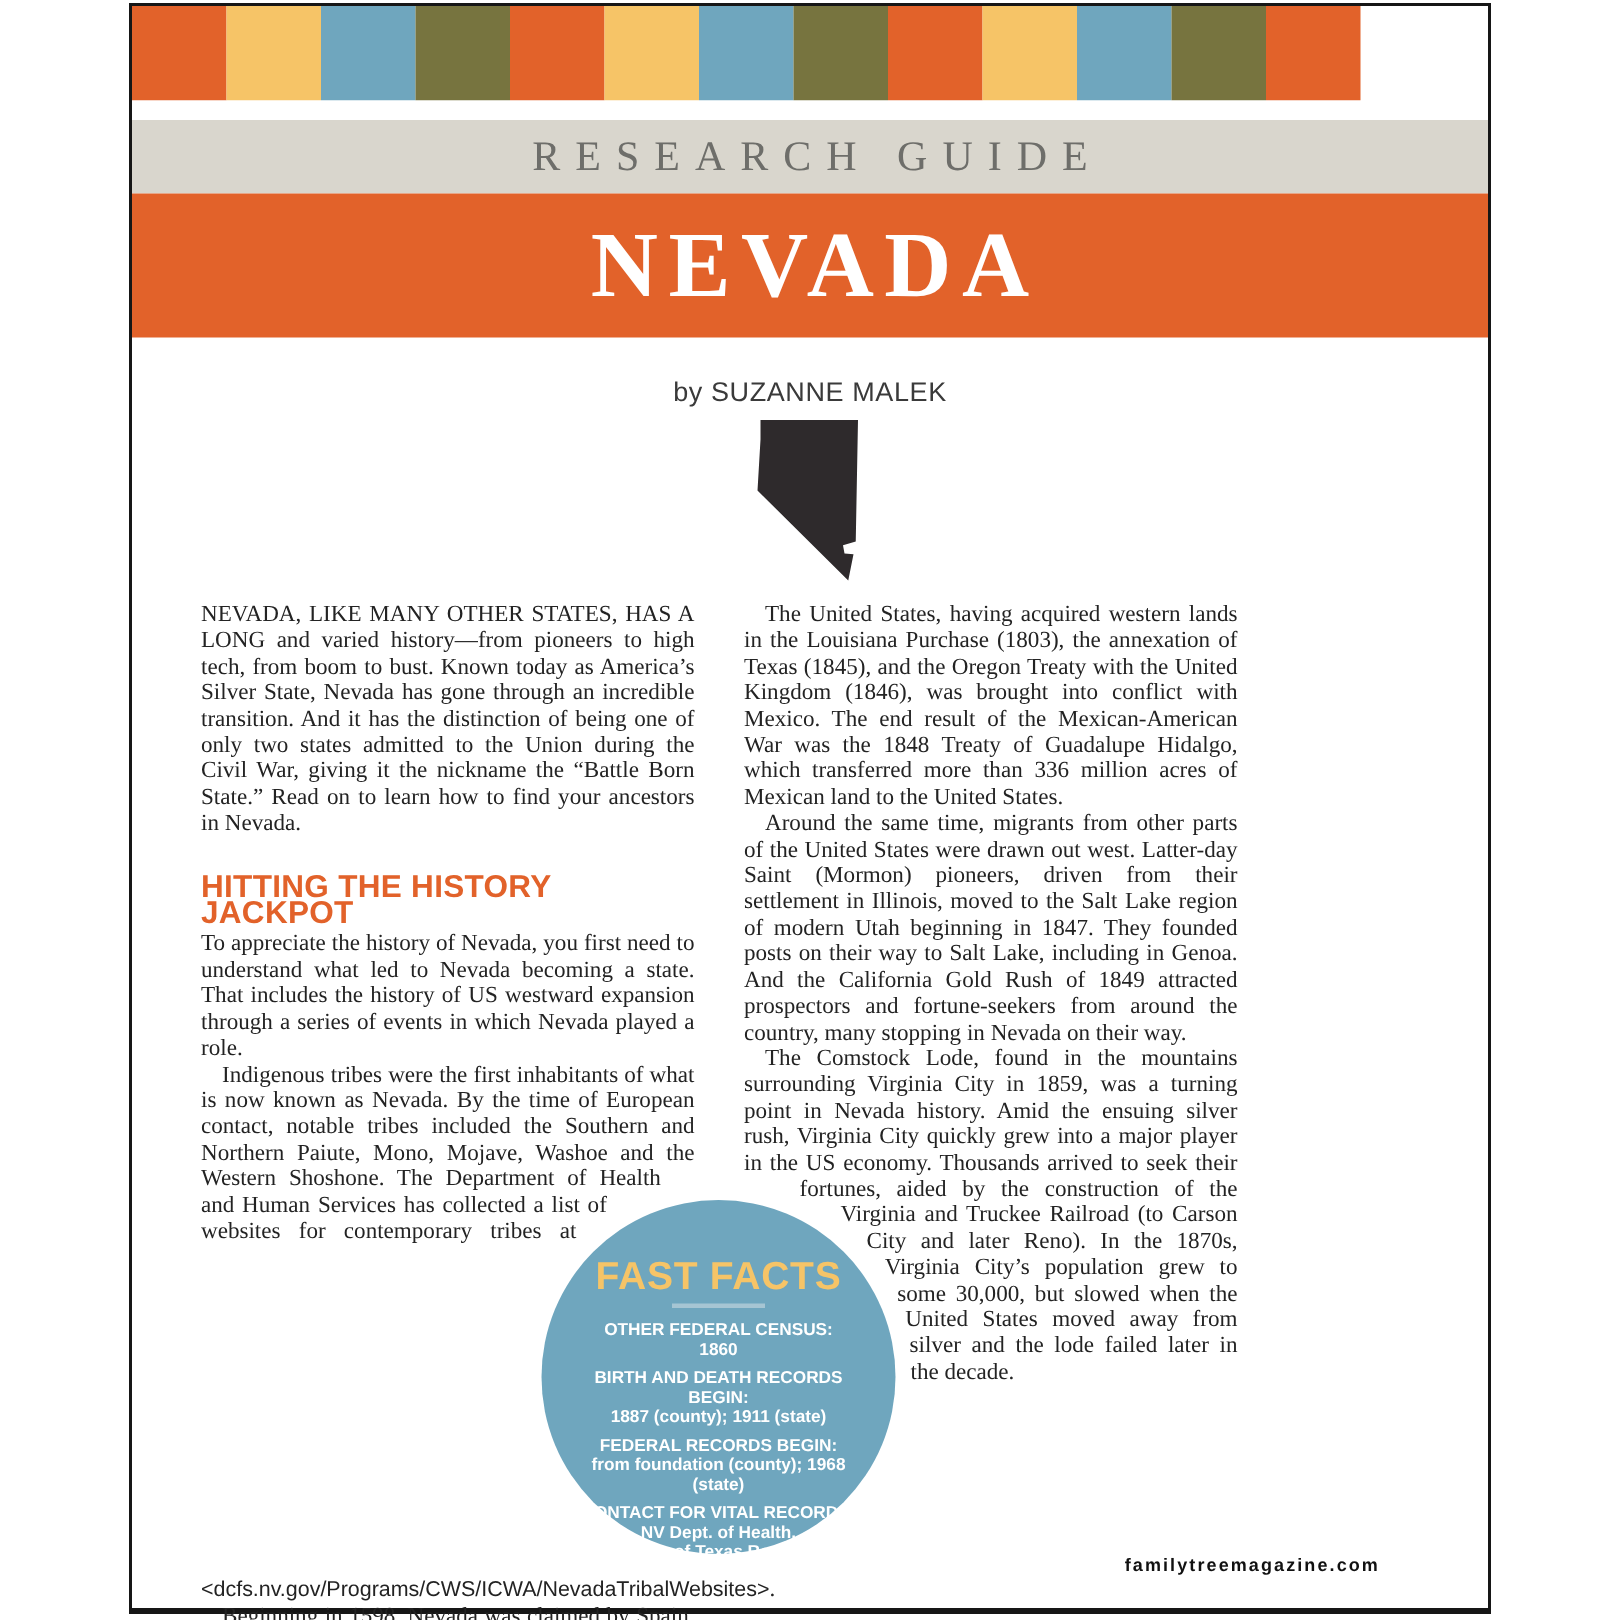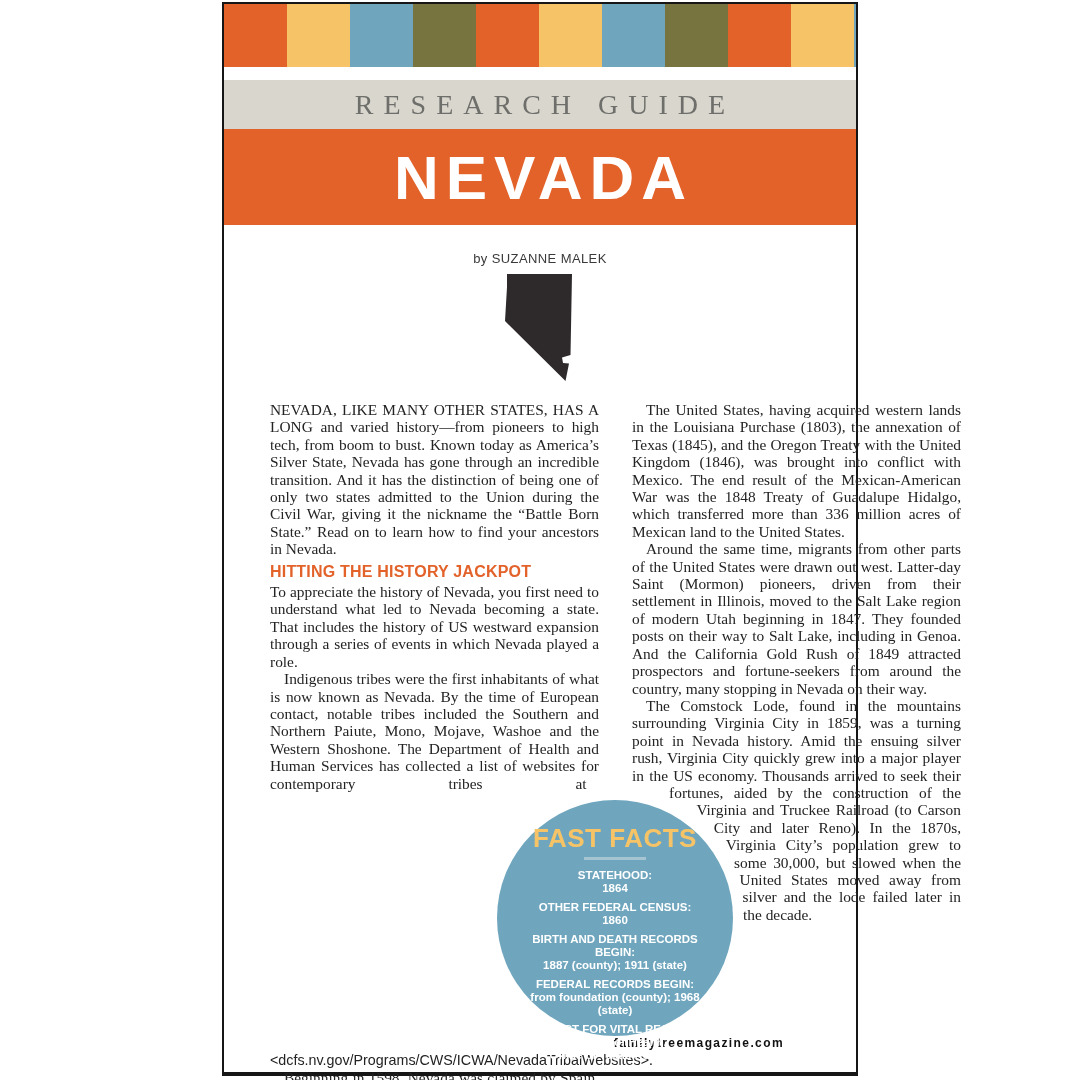--- a/index.html
+++ b/index.html
@@ -1,75 +1,75 @@
 <!DOCTYPE html>
 <html style="--orange: #E2622A; --yellow: #F6C467; --blue: #6FA6BE; --olive: #77743F; --band_gray: #D9D6CD; --ink: #232323;"><head>
 <meta charset="utf-8">
 <style>
   html,body{margin:0;padding:0;background:#ffffff;}
   body{width:1080px;height:1080px;overflow:hidden;font-family:"Liberation Sans",sans-serif;}
   .page{
-    position:relative;width:636px;height:1074px;margin:2px auto 0;
+    position:relative;width:908px;height:1074px;margin:2px auto 0;
     background:#fff;border:2px solid #161616;border-bottom-width:4px;box-sizing:border-box;
   }
   
   .stripes{display:flex;height:63px;overflow:hidden;}
   .stripe{flex:0 0 63px;height:63px;}
   
   .band-research{
     height:49px;margin-top:13px;background:#D9D6CD;
     display:flex;align-items:center;justify-content:center;
   }
   .kicker{
     font-family:"Liberation Serif",serif;font-size:28px;color:#6E6E6A;
     letter-spacing:10px;padding-left:10px;
   }
   
   .band-nevada{
     height:96px;background:var(--orange);
     display:flex;align-items:center;justify-content:center;
   }
   .page-title{
-    font-family:Liberation Sans, sans-serif;font-weight:bold;font-size:62px;
+    font-family:Liberation Serif, serif;font-weight:bold;font-size:62px;
     color:#fff;letter-spacing:7px;padding-left:7px;
   }
   .byline{
-    text-align:center;margin-top:26px;font-size:13px;color:#3A3A3A;letter-spacing:.4px;
+    text-align:center;margin-top:26px;font-size:18px;color:#3A3A3A;letter-spacing:.4px;
   }
   .state-figure{text-align:center;margin-top:7px;height:110px;}
   
   .columns{position:absolute;left:46px;top:397px;display:flex;gap:33px;}
   .col{
     width:329px;font-family:"Liberation Serif",serif;font-size:15.4px;line-height:17.4px;
     text-align:justify;color:#232323;
   }
   .col p{margin:0;}
   .col p.indent{text-indent:14px;}
   .col h2.section{
-    font-family:"Liberation Sans",sans-serif;font-weight:bold;font-size:16px;
-    color:var(--orange);margin:5px 0 3px;text-align:left;letter-spacing:.2px;
+    font-family:"Liberation Sans",sans-serif;font-weight:bold;font-size:21px;
+    color:var(--orange);margin:25px 0 3px;text-align:left;letter-spacing:.2px;
   }
   .sans-inline{font-family:"Liberation Sans",sans-serif;font-size:14.3px;margin-top:10px;}
   
   .circle-shape-left{
     float:right;width:165px;height:650px;
     shape-outside:circle(129px at 180px 517px);
   }
   .circle-shape-right{
     float:left;width:150px;height:650px;
     shape-outside:circle(129px at -18px 517px);
   }
   
   .fast-facts{
     position:absolute;left:273px;top:796px;width:236px;height:236px;border-radius:50%;
     background:var(--blue);color:#fff;text-align:center;z-index:2;
     box-sizing:border-box;padding:24px 18px 0;
   }
   .ff-title{
-    color:var(--yellow);font-weight:bold;font-size:26px;letter-spacing:.5px;line-height:28px;
+    color:var(--yellow);font-weight:bold;font-size:26px;letter-spacing:.5px;line-height:28px;margin-top:12px;
   }
   .ff-divider{width:62px;height:3px;background:#A6C5D3;margin:5px auto 9px;}
   .ff-item{margin-bottom:6px;}
   .ff-label,.ff-line{
     display:block;font-weight:bold;font-size:11.5px;line-height:13px;letter-spacing:0;
   }
   .footer-url{
     position:absolute;top:1032px;right:72px;
     font-weight:bold;font-size:12px;letter-spacing:1.4px;color:#111;padding-left:25px;
   }
@@ -126,24 +126,20 @@
         <p class="indent"><span>Around the same time, migrants from other parts of the United States were drawn out west. Latter-day Saint (Mormon) pioneers, driven from their settlement in Illinois, moved to the Salt Lake region of modern Utah beginning in 1847. They founded posts on their way to Salt Lake, including in Genoa. And the California Gold Rush of 1849 attracted prospectors and fortune-seekers from around the country, many stopping in Nevada on their way.</span></p>
         <p class="indent"><span>The Comstock Lode, found in the mountains surrounding Virginia City in 1859, was a turning point in Nevada history. Amid the ensuing silver rush, Virginia City quickly grew into a major player in the US economy. Thousands arrived to seek their fortunes, aided by the construction of the Virginia and Truckee Railroad (to Carson City and later Reno). In the 1870s, Virginia City’s population grew to some 30,000, but slowed when the United States moved away from silver and the lode failed later in the decade.</span></p>
       </div>
   </div>
 
   <div class="fast-facts">
     <div class="ff-title">FAST FACTS</div>
     <div class="ff-divider"></div>
     <div id="ff-list">
         <div class="ff-item">
-          <span class="ff-label">STATEHOOD:</span>
-          <span class="ff-line">1864</span>
-        </div>
-        <div class="ff-item">
           <span class="ff-label">OTHER FEDERAL CENSUS:</span>
           <span class="ff-line">1860</span>
         </div>
         <div class="ff-item">
           <span class="ff-label">BIRTH AND DEATH RECORDS BEGIN:</span>
           <span class="ff-line">1887 (county); 1911 (state)</span>
         </div>
         <div class="ff-item">
           <span class="ff-label">FEDERAL RECORDS BEGIN:</span>
           <span class="ff-line">from foundation (county); 1968 (state)</span>

